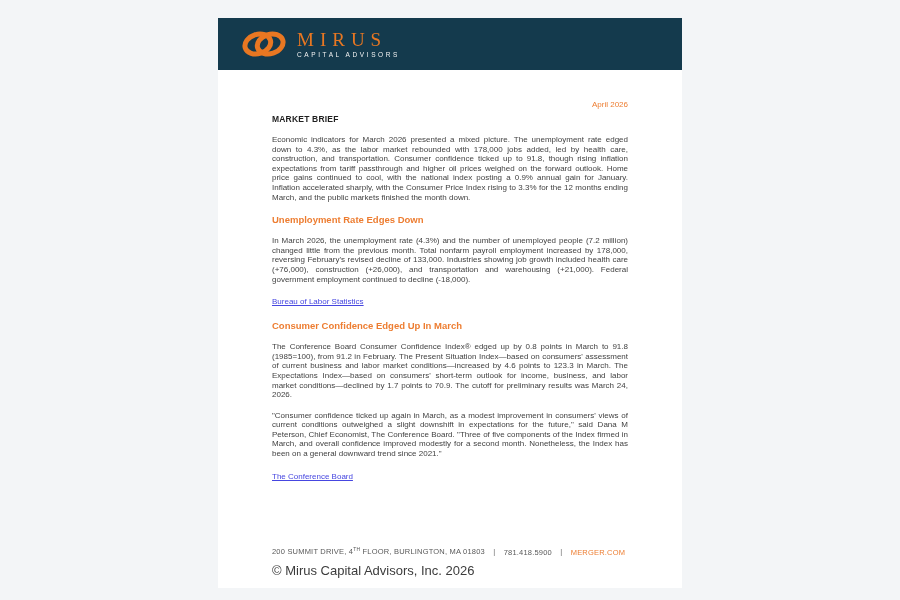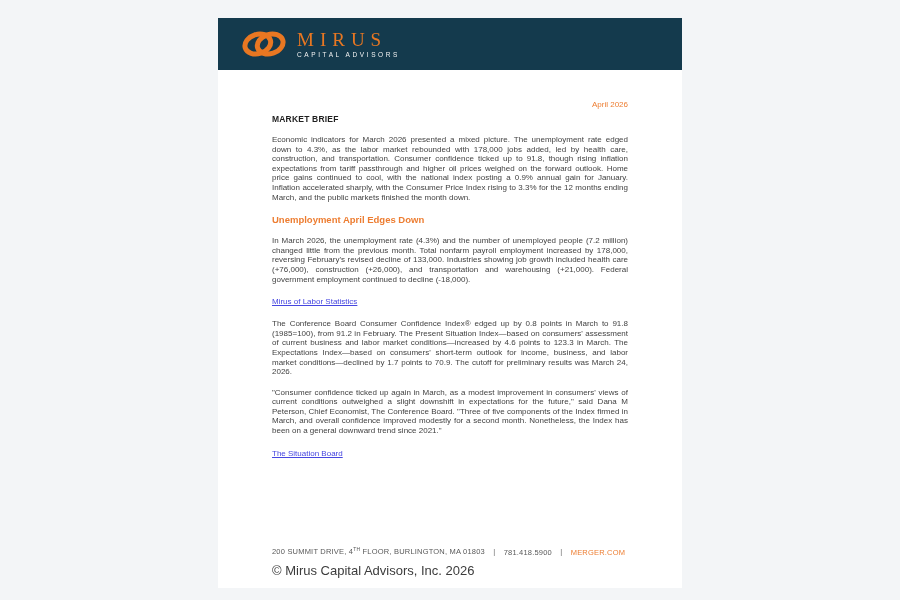--- a/index.html
+++ b/index.html
@@ -125,27 +125,28 @@
         <div class="brand-subtitle">CAPITAL ADVISORS</div>
       </div>
     </div>
   </header>
 
   <main class="content">
     <div class="issue-date">April 2026</div>
     <h1 class="brief-title">MARKET BRIEF</h1>
     <p class="para">Economic indicators for March 2026 presented a mixed picture. The unemployment rate edged down to 4.3%, as the labor market rebounded with 178,000 jobs added, led by health care, construction, and transportation. Consumer confidence ticked up to 91.8, though rising inflation expectations from tariff passthrough and higher oil prices weighed on the forward outlook. Home price gains continued to cool, with the national index posting a 0.9% annual gain for January. Inflation accelerated sharply, with the Consumer Price Index rising to 3.3% for the 12 months ending March, and the public markets finished the month down.</p>
 
-    <h2 class="section-title">Unemployment April Edges Down</h2>
+    <h2 class="section-title">Unemployment Rate Edges Down</h2>
     <p class="para">In March 2026, the unemployment rate (4.3%) and the number of unemployed people (7.2 million) changed little from the previous month. Total nonfarm payroll employment increased by 178,000, reversing February's revised decline of 133,000. Industries showing job growth included health care (+76,000), construction (+26,000), and transportation and warehousing (+21,000). Federal government employment continued to decline (-18,000).</p>
-    <a class="src-link">Mirus of Labor Statistics</a>
+    <a class="src-link">Bureau of Labor Statistics</a>
 
+    <h2 class="section-title">Consumer Confidence Edged Up In March</h2>
     <p class="para">The Conference Board Consumer Confidence Index® edged up by 0.8 points in March to 91.8 (1985=100), from 91.2 in February. The Present Situation Index—based on consumers' assessment of current business and labor market conditions—increased by 4.6 points to 123.3 in March. The Expectations Index—based on consumers' short-term outlook for income, business, and labor market conditions—declined by 1.7 points to 70.9. The cutoff for preliminary results was March 24, 2026.</p>
     <p class="para">"Consumer confidence ticked up again in March, as a modest improvement in consumers' views of current conditions outweighed a slight downshift in expectations for the future," said Dana M Peterson, Chief Economist, The Conference Board. "Three of five components of the Index firmed in March, and overall confidence improved modestly for a second month. Nonetheless, the Index has been on a general downward trend since 2021."</p>
-    <a class="src-link">The Situation Board</a>
+    <a class="src-link">The Conference Board</a>
   </main>
 
   <footer class="page-footer">
     <div class="footer-line">
       <span><span>200 SUMMIT DRIVE, 4</span><sup>TH</sup><span> FLOOR, BURLINGTON, MA 01803</span></span>
       <span class="footer-sep">|</span>
       <span>781.418.5900</span>
       <span class="footer-sep">|</span>
       <a class="footer-site">MERGER.COM</a>
     </div>

